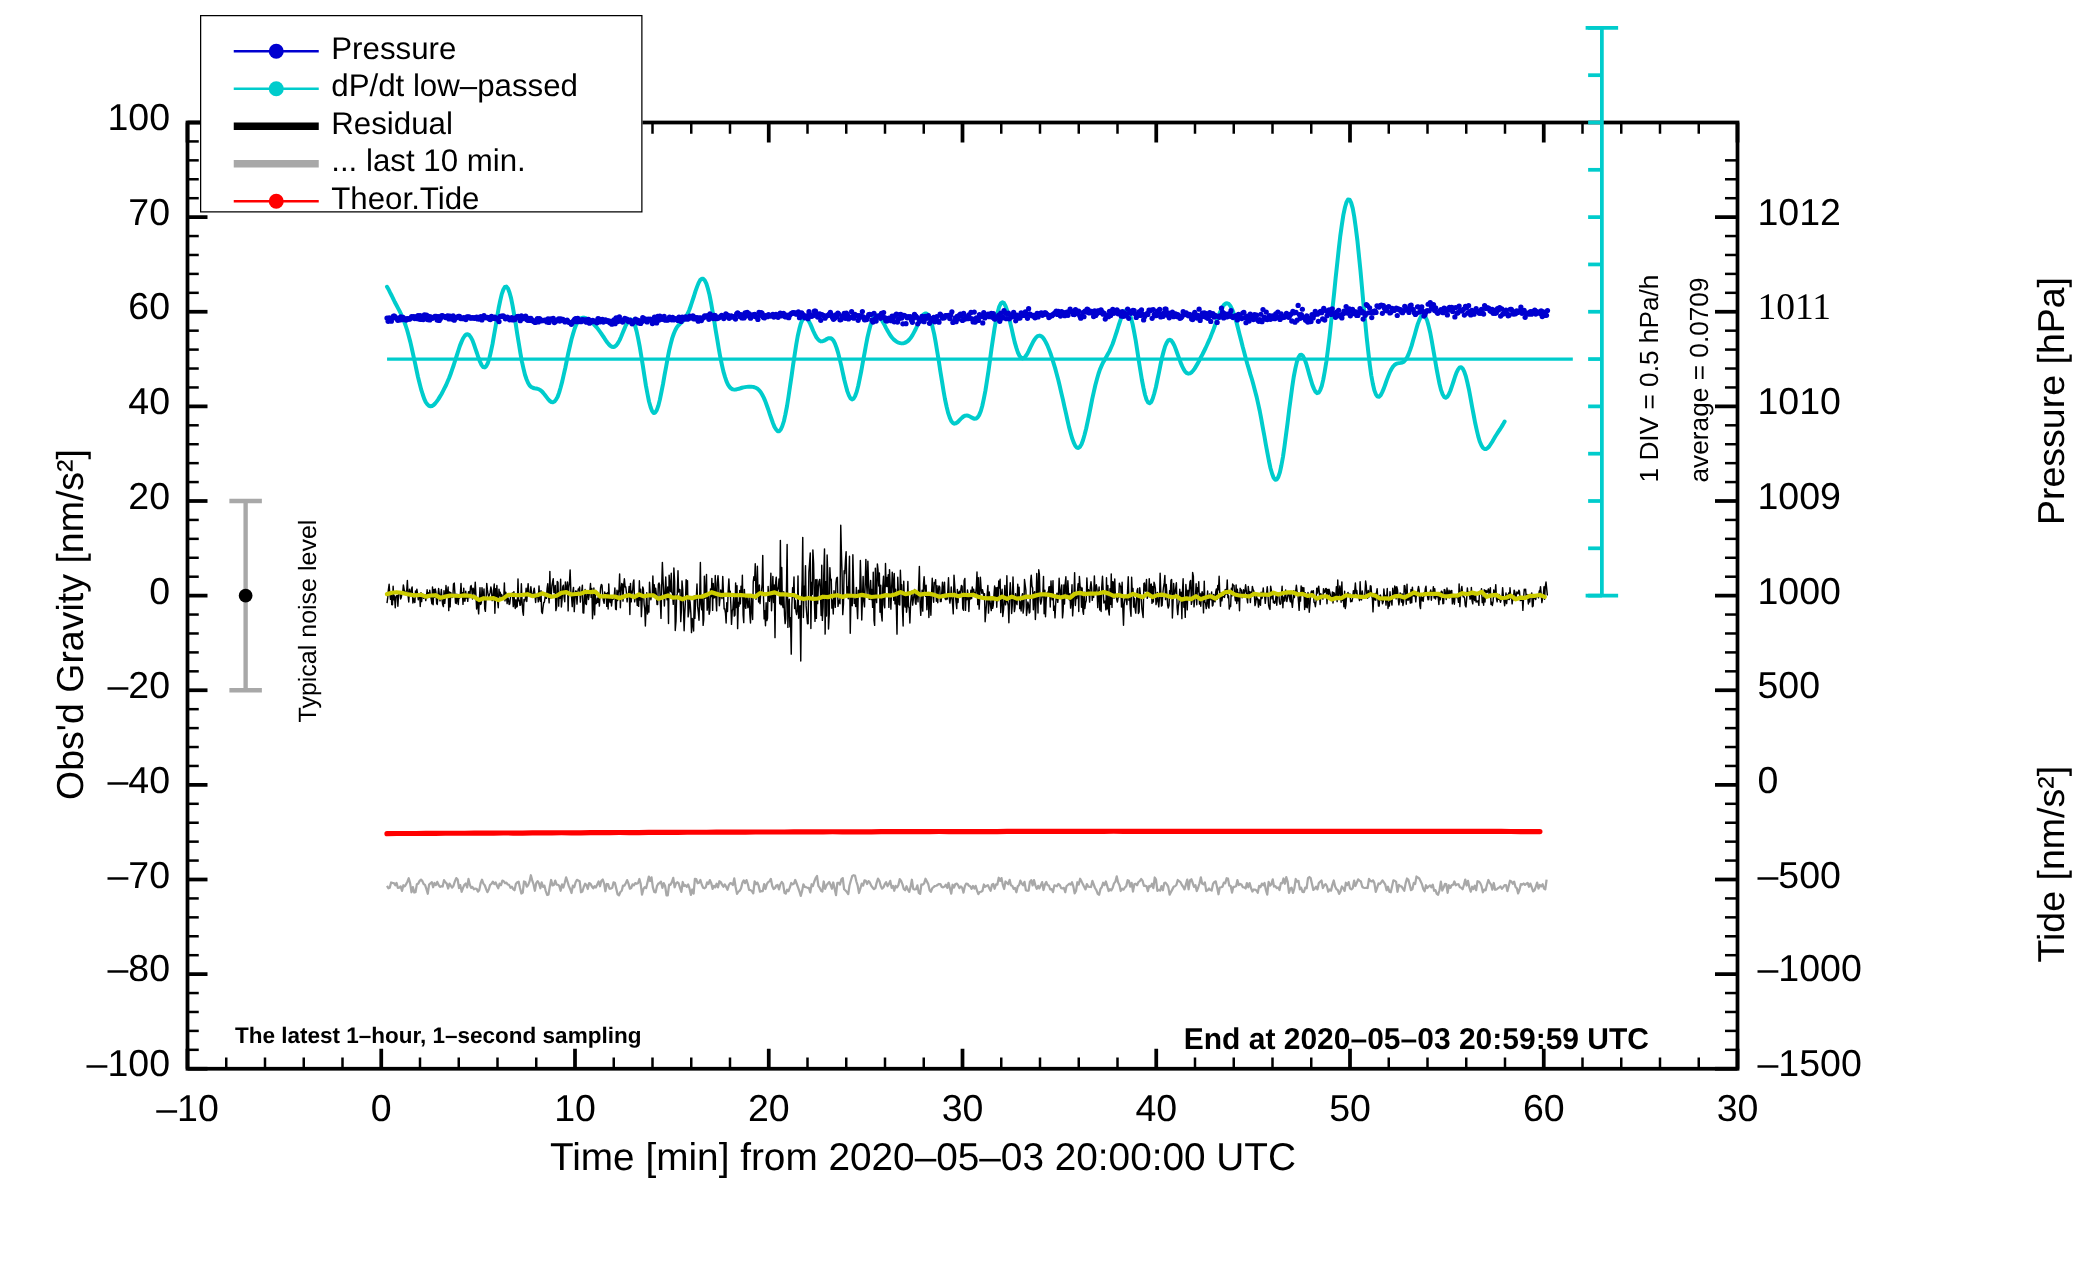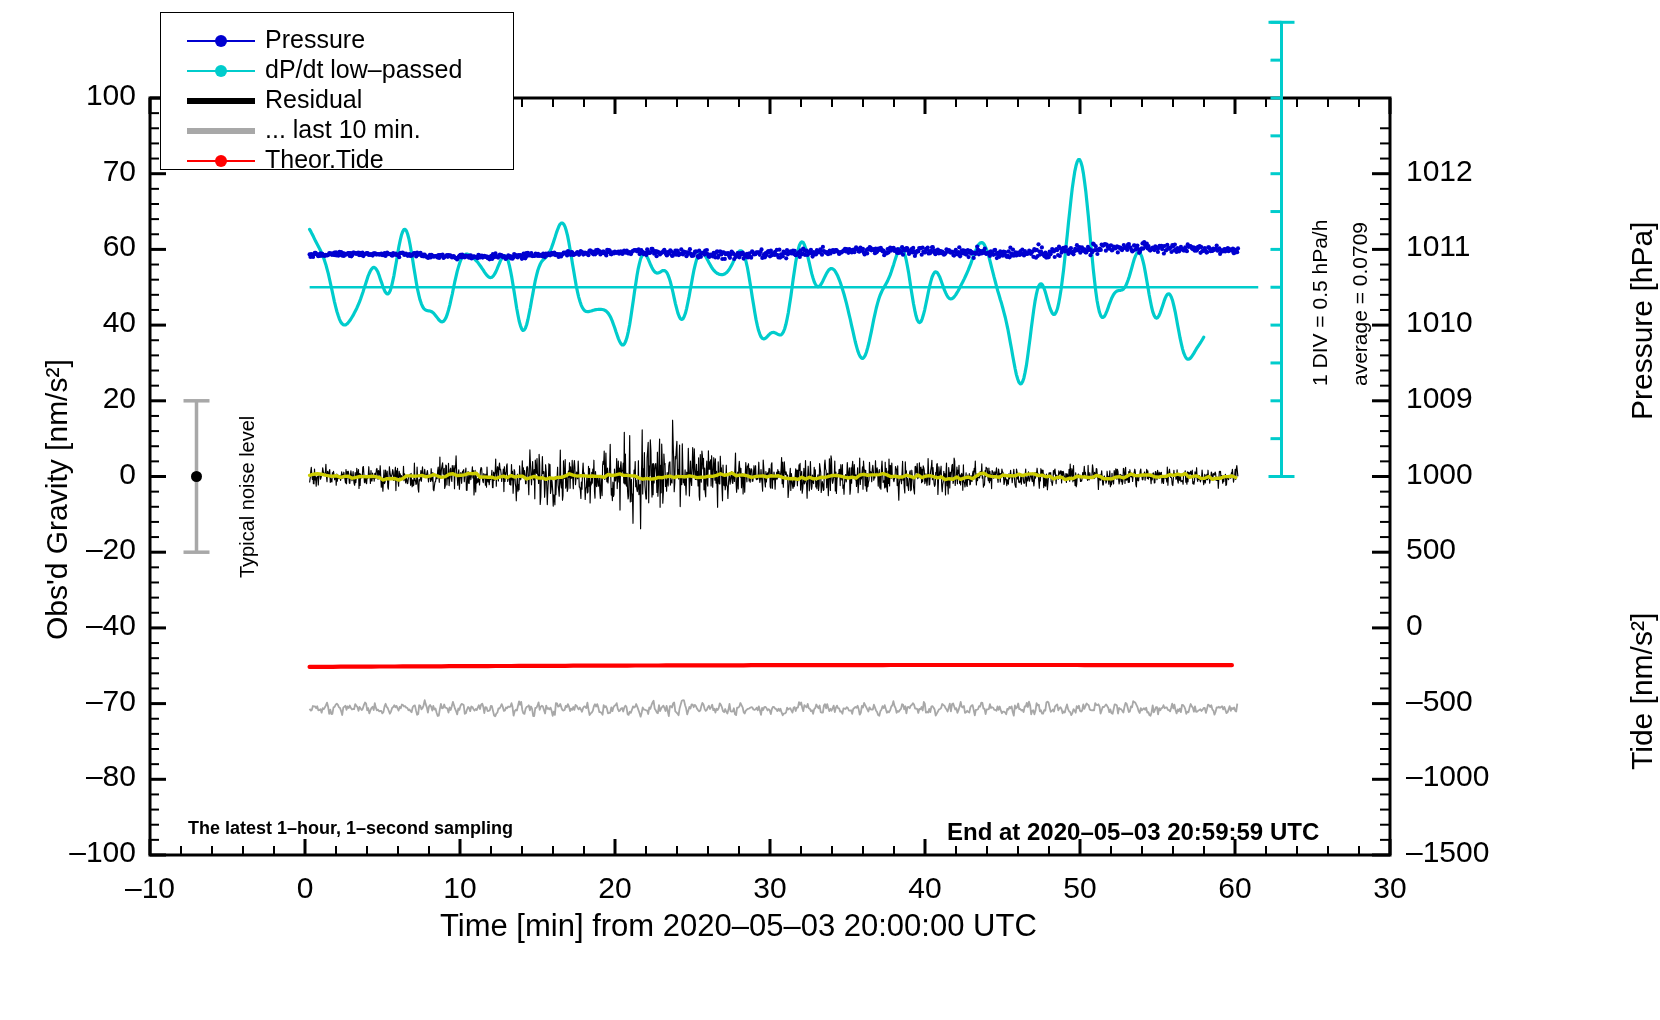--- a/index.html
+++ b/index.html
@@ -1383,21 +1383,21 @@
       <div class="txt" style="left: 8px; top: 456.5px; width: 128px; text-align: right; font-size: 30px;">0</div>
       <div class="txt" style="left: 8px; top: 380.8px; width: 128px; text-align: right; font-size: 30px;">20</div>
       <div class="txt" style="left: 8px; top: 305.1px; width: 128px; text-align: right; font-size: 30px;">40</div>
       <div class="txt" style="left: 8px; top: 229.4px; width: 128px; text-align: right; font-size: 30px;">60</div>
       <div class="txt" style="left: 8px; top: 153.7px; width: 128px; text-align: right; font-size: 30px;">70</div>
       <div class="txt" style="left: 8px; top: 78px; width: 128px; text-align: right; font-size: 30px;">100</div>
     </div>
   <div id="pticklabels">
       <div class="txt" style="left: 1406px; top: 380.8px; font-size: 30px;">1009</div>
       <div class="txt" style="left: 1406px; top: 305.1px; font-size: 30px;">1010</div>
-      <div class="txt" style="left: 1406px; top: 229.4px; font-size: 30px;">1011</div>
+      <div class="txt" style="left: 1406px; top: 229.4px; font-size: 30px; font-family: Liberation Serif, serif;">1011</div>
       <div class="txt" style="left: 1406px; top: 153.7px; font-size: 30px;">1012</div>
     </div>
   <div id="tticklabels">
       <div class="txt" style="left: 1406px; top: 835px; font-size: 30px;">–1500</div>
       <div class="txt" style="left: 1406px; top: 759.3px; font-size: 30px;">–1000</div>
       <div class="txt" style="left: 1406px; top: 683.6px; font-size: 30px;">–500</div>
       <div class="txt" style="left: 1406px; top: 607.9px; font-size: 30px;">0</div>
       <div class="txt" style="left: 1406px; top: 532.2px; font-size: 30px;">500</div>
       <div class="txt" style="left: 1406px; top: 456.5px; font-size: 30px;">1000</div>
     </div>

